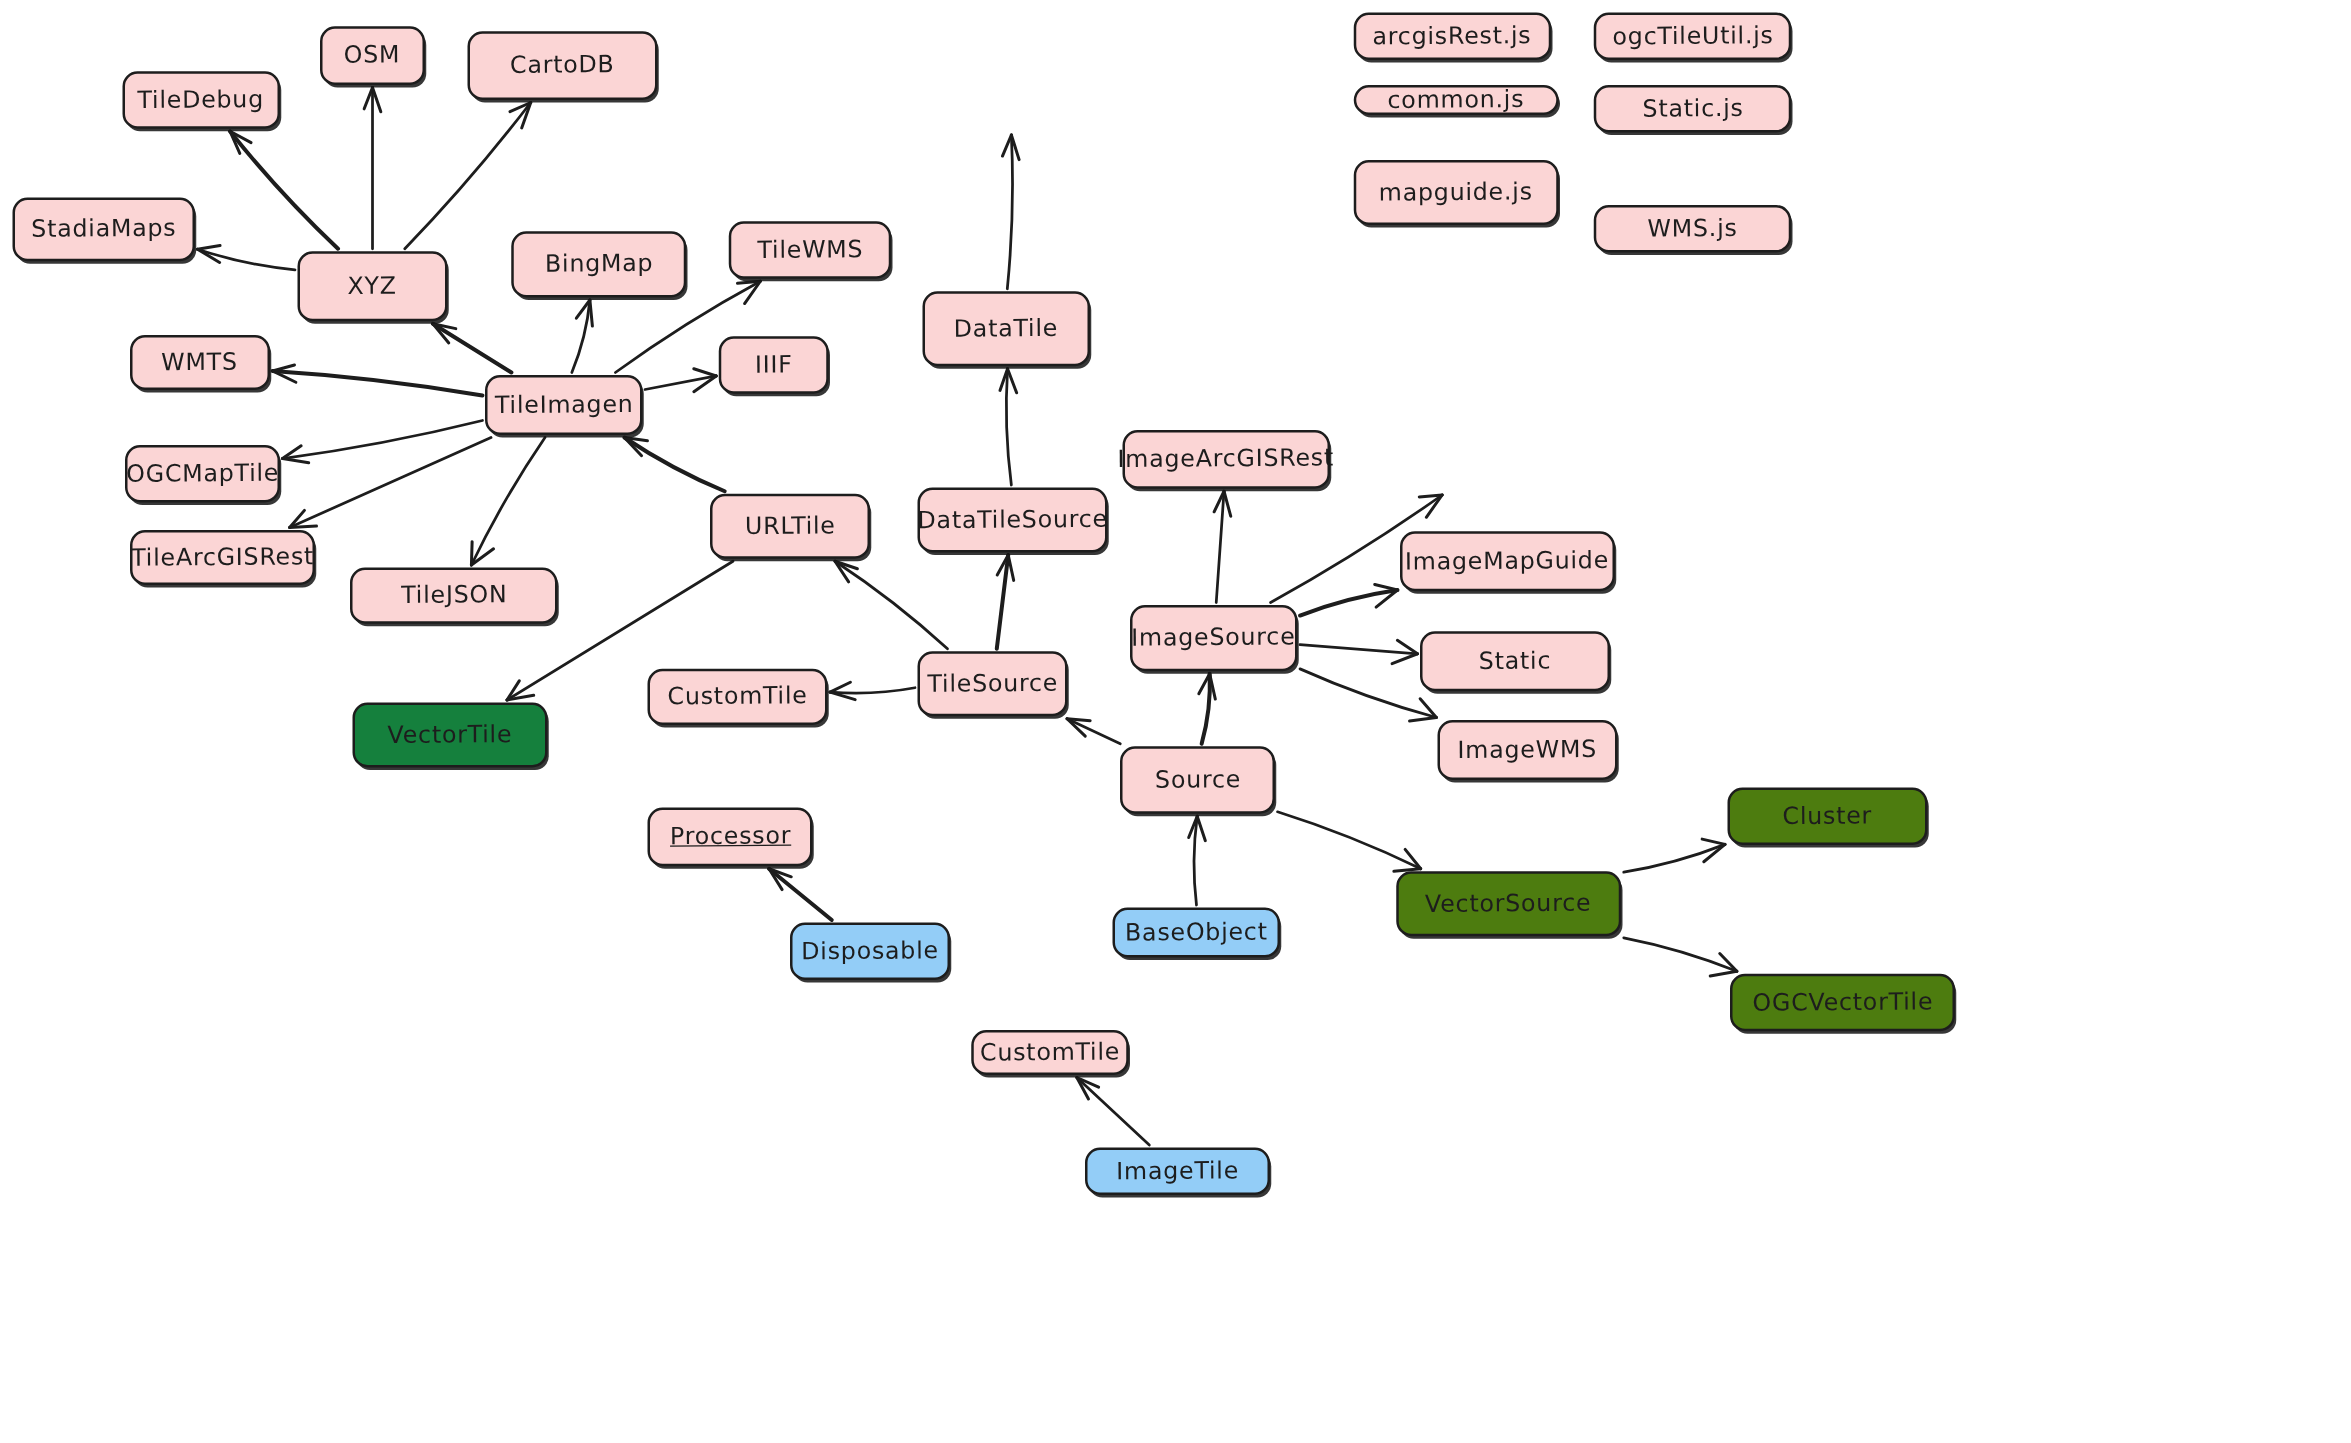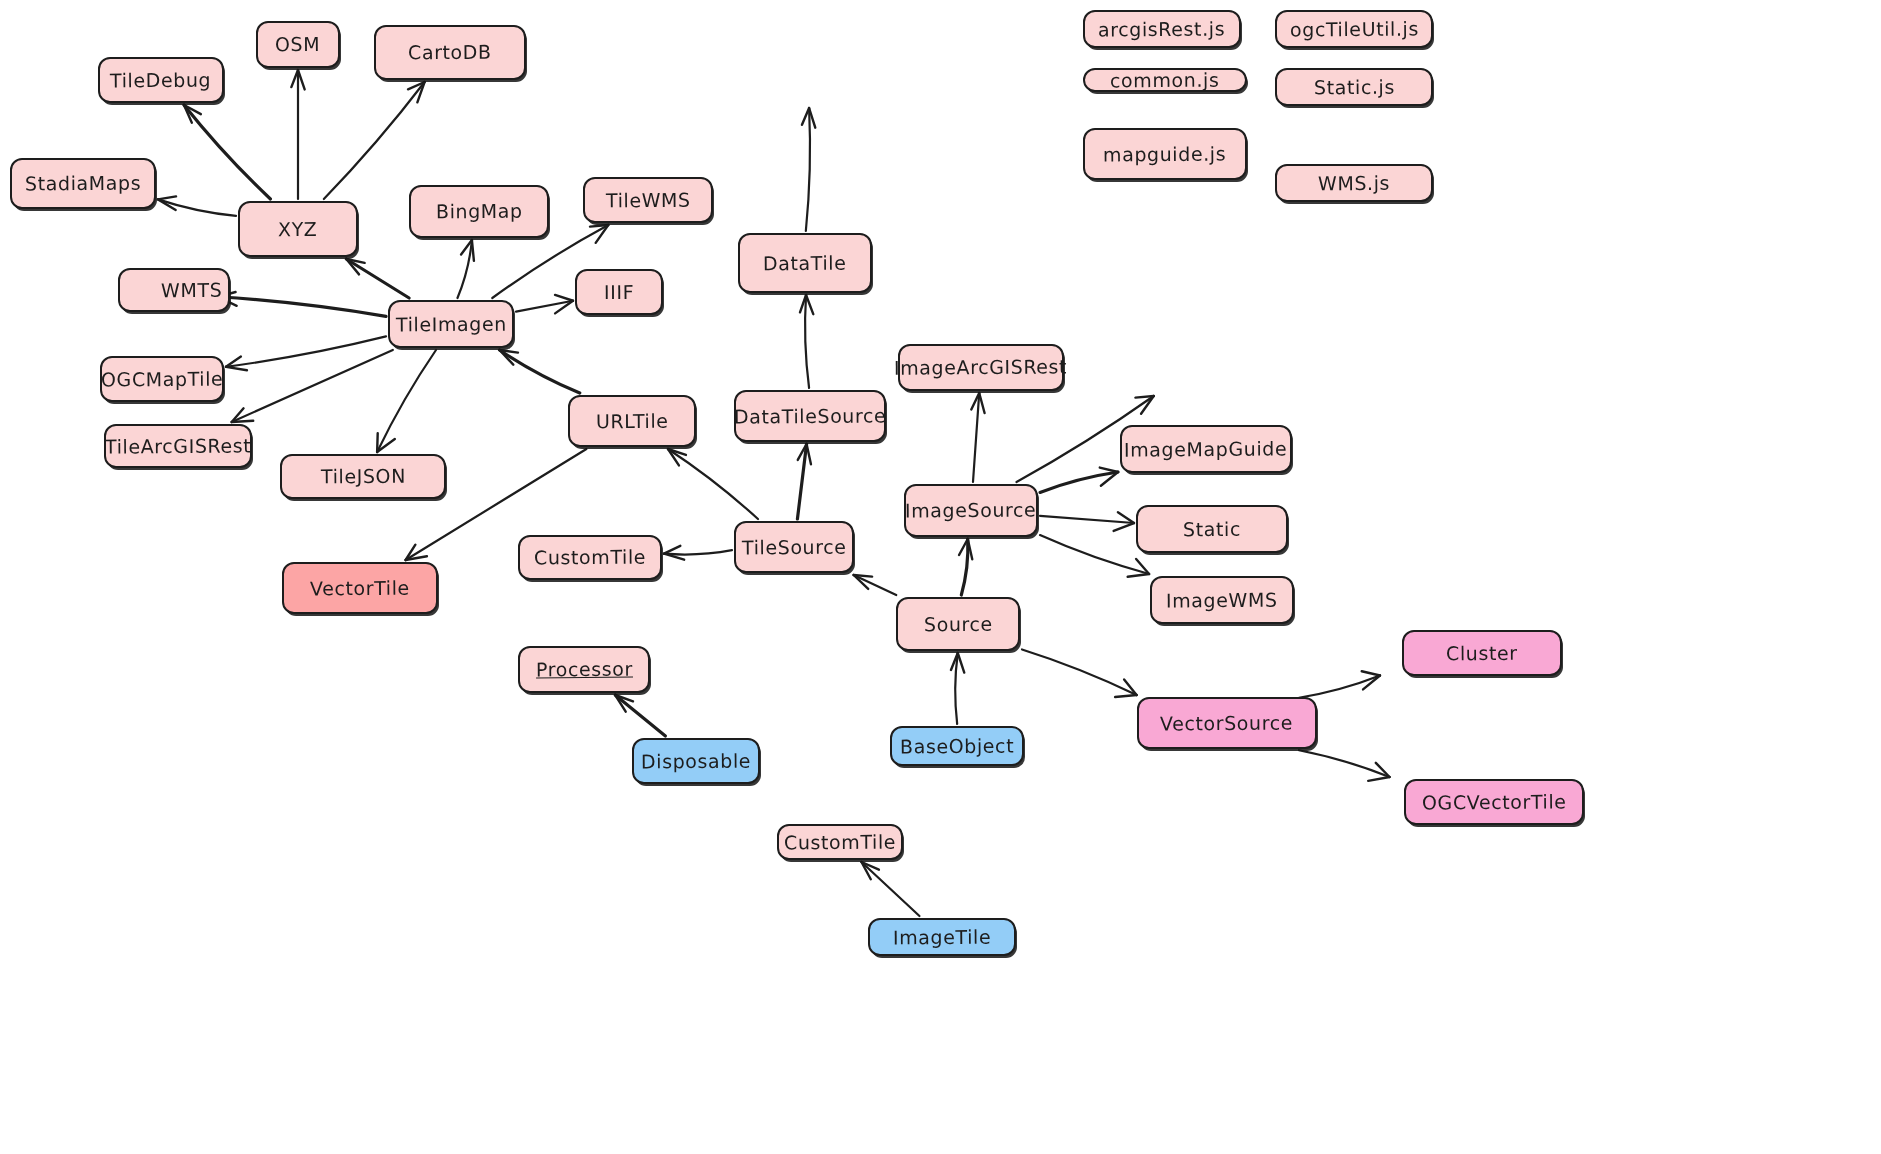--- a/index.html
+++ b/index.html
@@ -15,23 +15,23 @@
     border-radius:12px;
     background:#fbd5d5;
     color:#1d1d1d;
     font-family:"DejaVu Sans",sans-serif;
     font-size:19px;
     letter-spacing:.6px;
     text-align:center;
     box-shadow:2px 3px 0 -1px rgba(20,20,20,.85);
   }
   .node.pink{background:#fbd5d5;}
-  .node.green{background:#f9a8d4;margin-left:20px;}
+  .node.green{background:#4d7c0f;}
   .node.blue{background:#93cdf7;}
-  .node.yellow{background:#fca5a5;}
+  .node.yellow{background:#15803d;}
   .node span{display:block;line-height:1.1;padding:0 6px;
     transform:rotate(-0.45deg);}
 </style>
 </head>
 <body>
 
 <div id="canvas">
   <svg class="edges" id="edge-layer" viewBox="0 0 1881 1154">
       <g>
         <path d="M 270.4161073825503 199 Q 223.888766669431 155.04579099936512 183.98657718120805 105" stroke="#1d1d1d" stroke-width="3.2" fill="none" stroke-linecap="round"></path>
@@ -211,21 +211,21 @@
     </div>
     <div class="node pink" style="left: 409px; top: 185px; width: 140px; height: 53px;">
       <span>BingMap</span>
     </div>
     <div class="node pink" style="left: 583px; top: 177px; width: 130px; height: 46px;">
       <span>TileWMS</span>
     </div>
     <div class="node pink" style="left: 575px; top: 269px; width: 88px; height: 46px;">
       <span>IIIF</span>
     </div>
-    <div class="node pink" style="left: 118px; top: 268px; width: 112px; height: 44px; justify-content: flex-end;">
+    <div class="node pink" style="left: 104px; top: 268px; width: 112px; height: 44px;">
       <span>WMTS</span>
     </div>
     <div class="node pink" style="left: 388px; top: 300px; width: 126px; height: 48px;">
       <span>TileImagen</span>
     </div>
     <div class="node pink" style="left: 100px; top: 356px; width: 124px; height: 46px;">
       <span>OGCMapTile</span>
     </div>
     <div class="node pink" style="left: 104px; top: 424px; width: 148px; height: 44px;">
       <span>TileArcGISRest</span>

